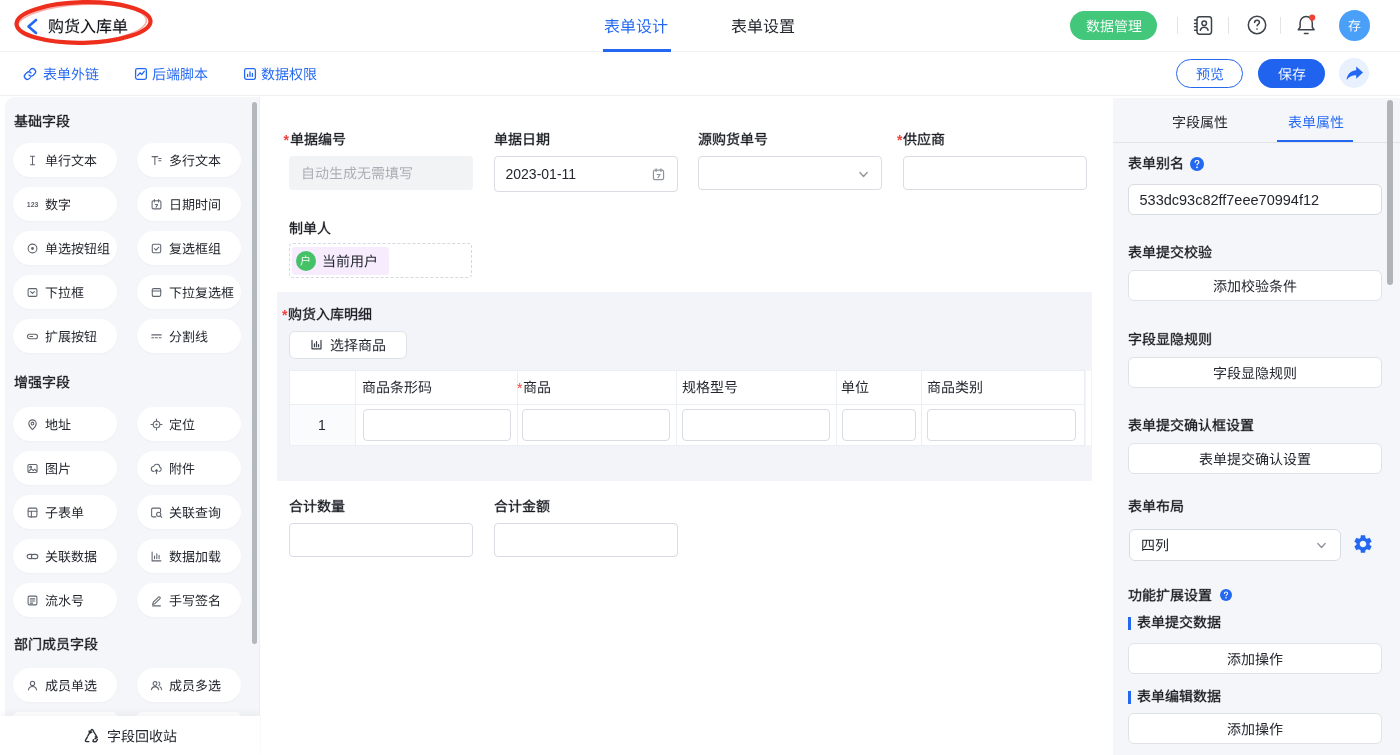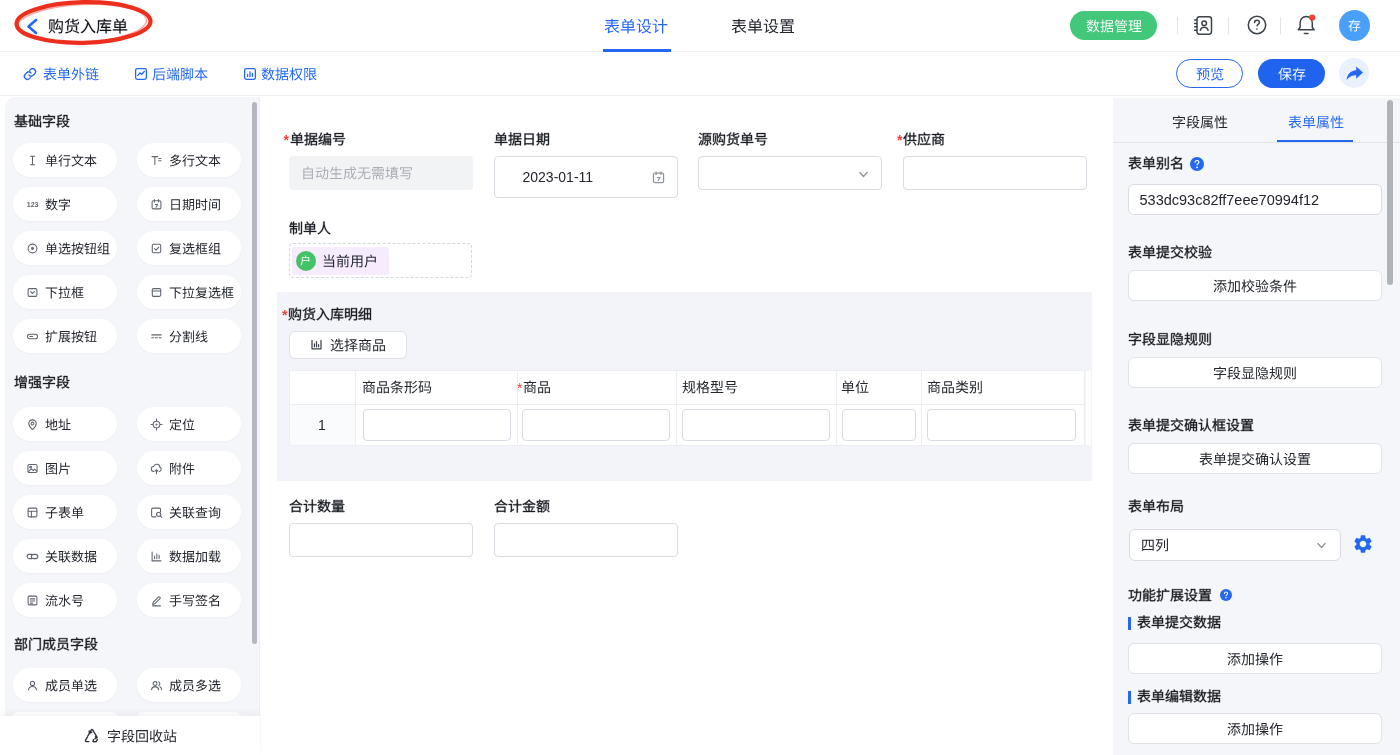--- a/index.html
+++ b/index.html
@@ -674,21 +674,21 @@
         <use href="#c52a8" x="250"></use>
         <use href="#c751f" x="500"></use>
         <use href="#c6210" x="750"></use>
         <use href="#c65e0" x="1000"></use>
         <use href="#c9700" x="1250"></use>
         <use href="#c586b" x="1500"></use>
         <use href="#c5199" x="1750"></use>
       </g>
     </svg>
   </div>
-<div class="inp" style="left:493.5px;top:156px;width:184px;height:42px;display:flex;align-items:center;padding-left:28px;color:#23262d">2023-01-11<svg style="position:absolute;right:11px" width="15" height="15" viewBox="0 0 16 16" fill="none" stroke="#8f949b" stroke-width="1.3" stroke-linecap="round">
+<div class="inp" style="left:493.5px;top:156px;width:184px;height:36px;display:flex;align-items:center;padding-left:11px;color:#23262d">2023-01-11<svg style="position:absolute;right:11px" width="15" height="15" viewBox="0 0 16 16" fill="none" stroke="#8f949b" stroke-width="1.3" stroke-linecap="round">
       <rect x="2.6" y="3.4" width="10.8" height="10" rx="1.5"></rect>
       <path d="M5.4 2v2.8M10.6 2v2.8M6.6 8h2.8l-1.9 3.4"></path>
     </svg></div>
 <div class="inp" style="left:698px;top:156px;width:184px;height:34px">
     <svg style="position:absolute;right:11px;top:11px" width="13" height="13" viewBox="0 0 16 16" fill="none" stroke="#8f949b" stroke-width="1.6" stroke-linecap="round" stroke-linejoin="round">
       <path d="M3.5 5.5L8 10.5l4.5-5"></path>
     </svg>
   </div>
 <div class="inp" style="left:902.5px;top:156px;width:184px;height:34px"></div>
 <div class="lab" style="left:289px;top:221px">

